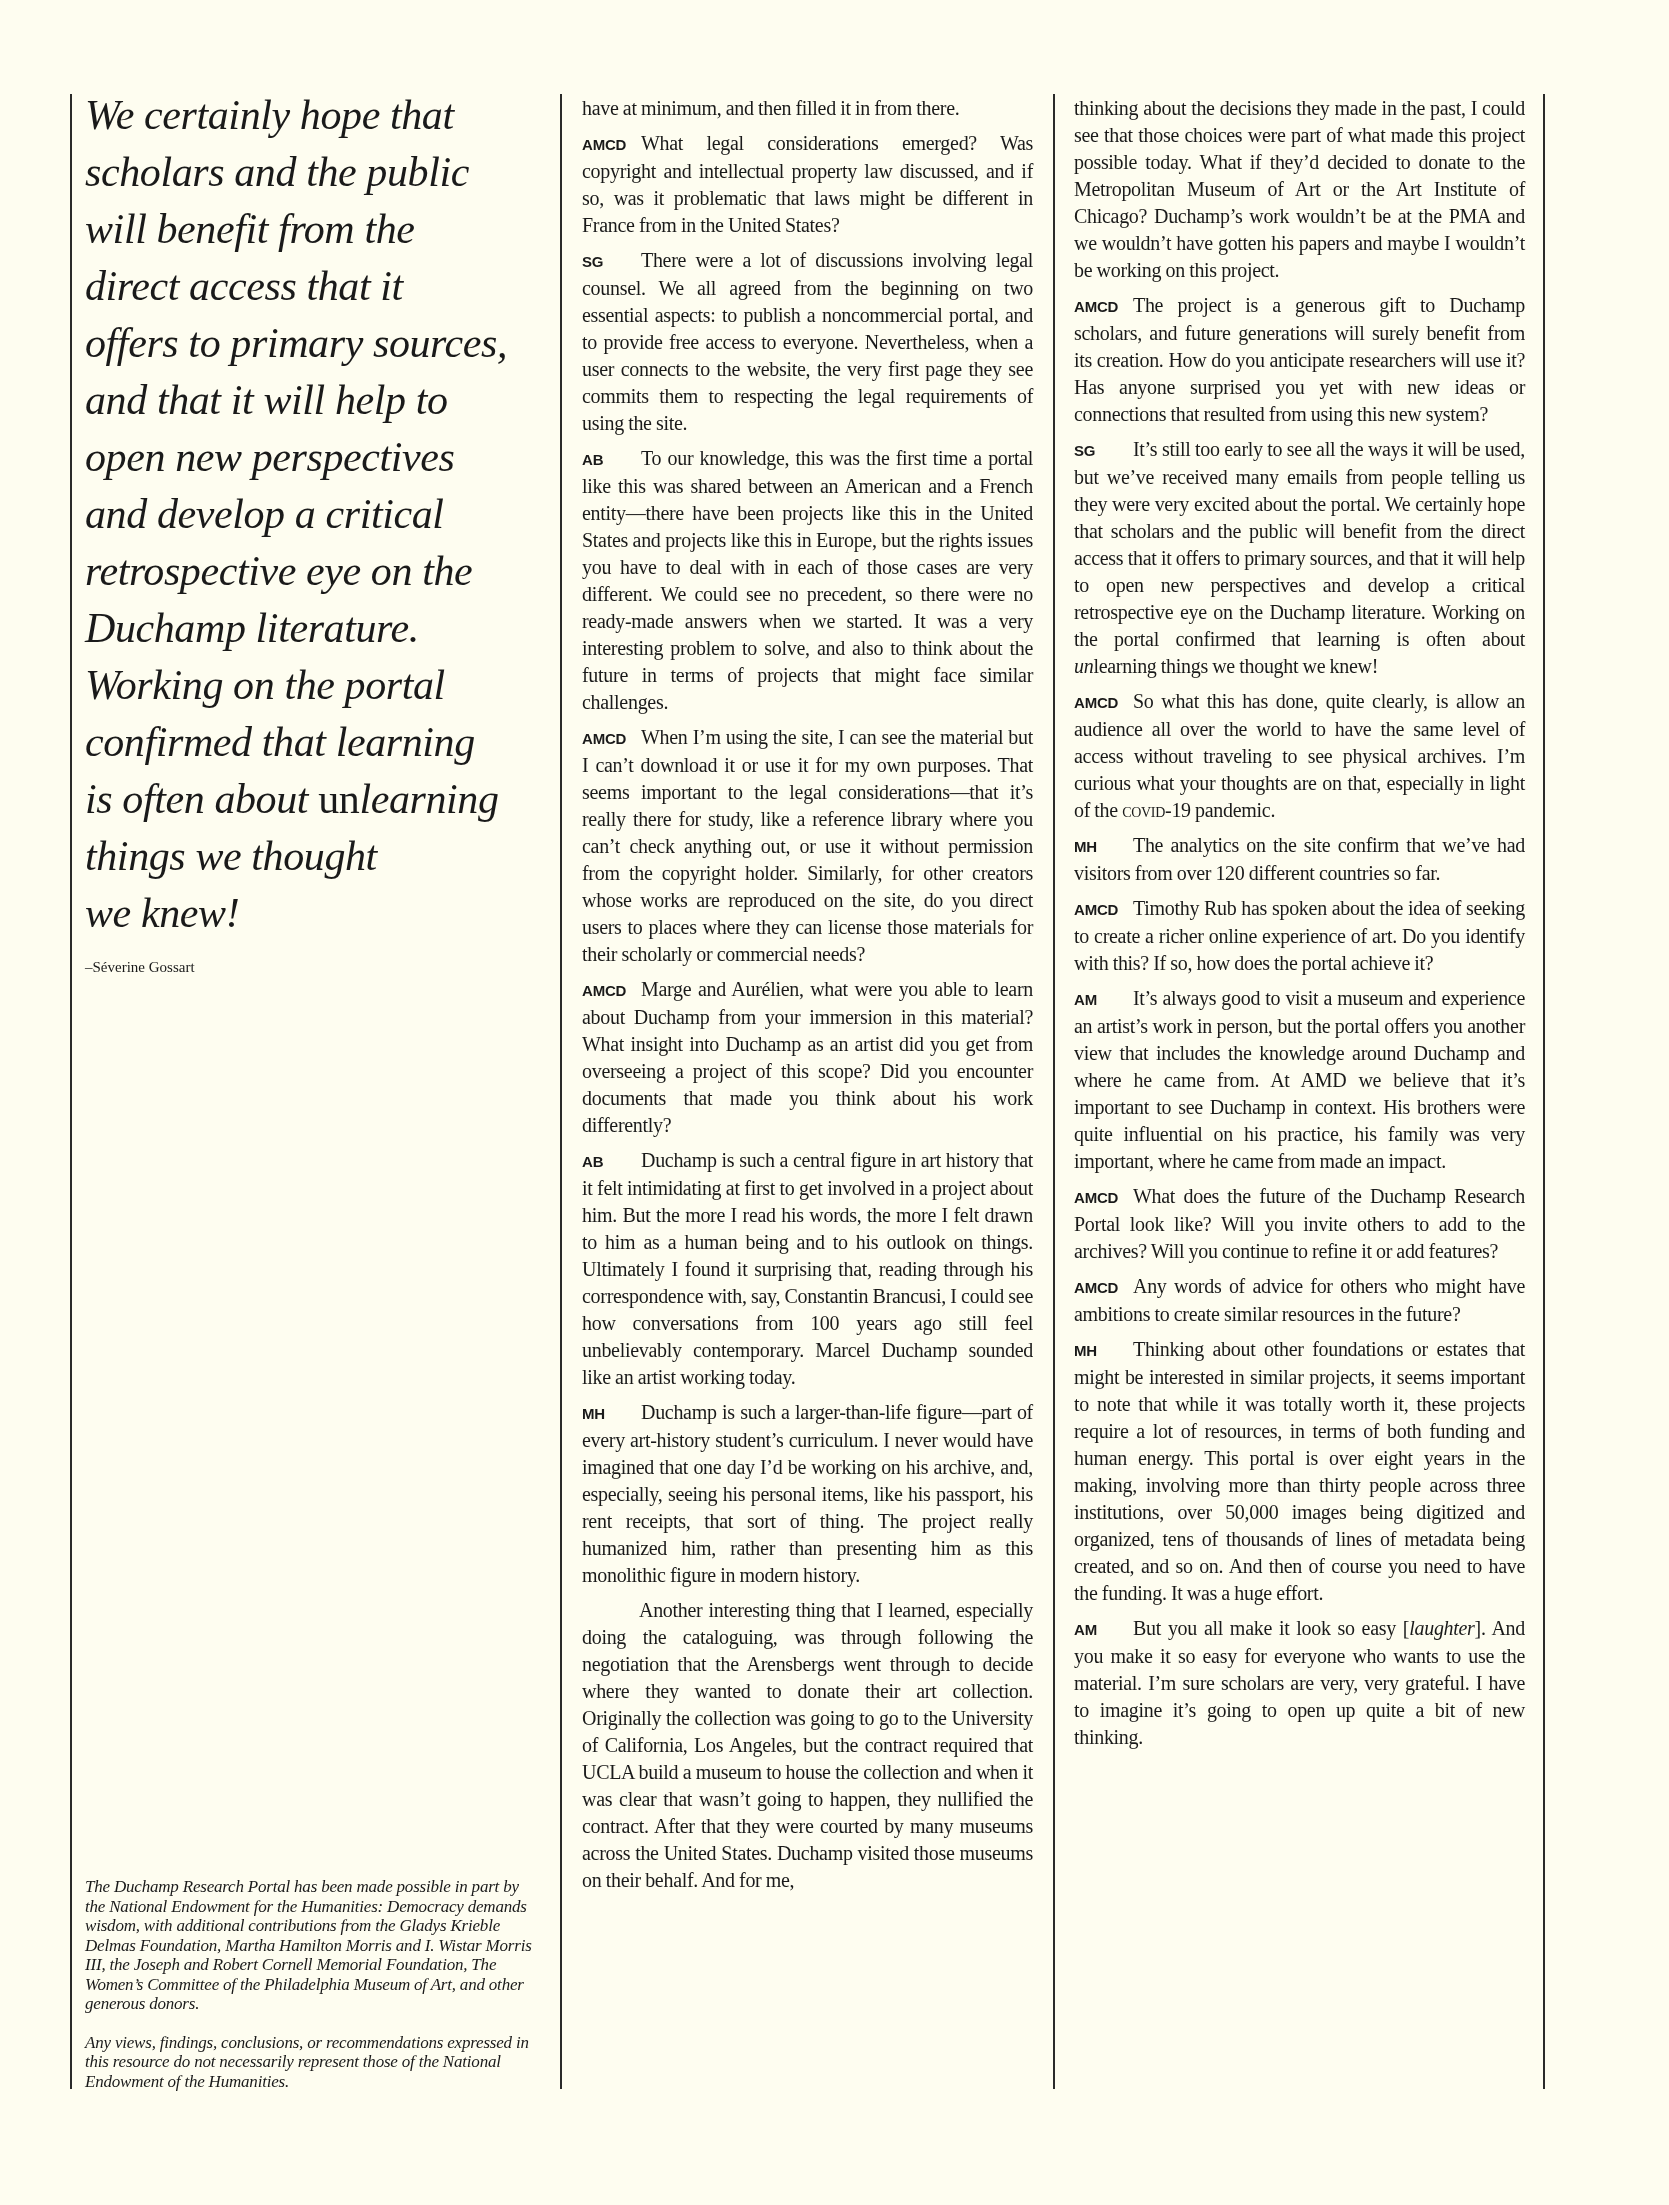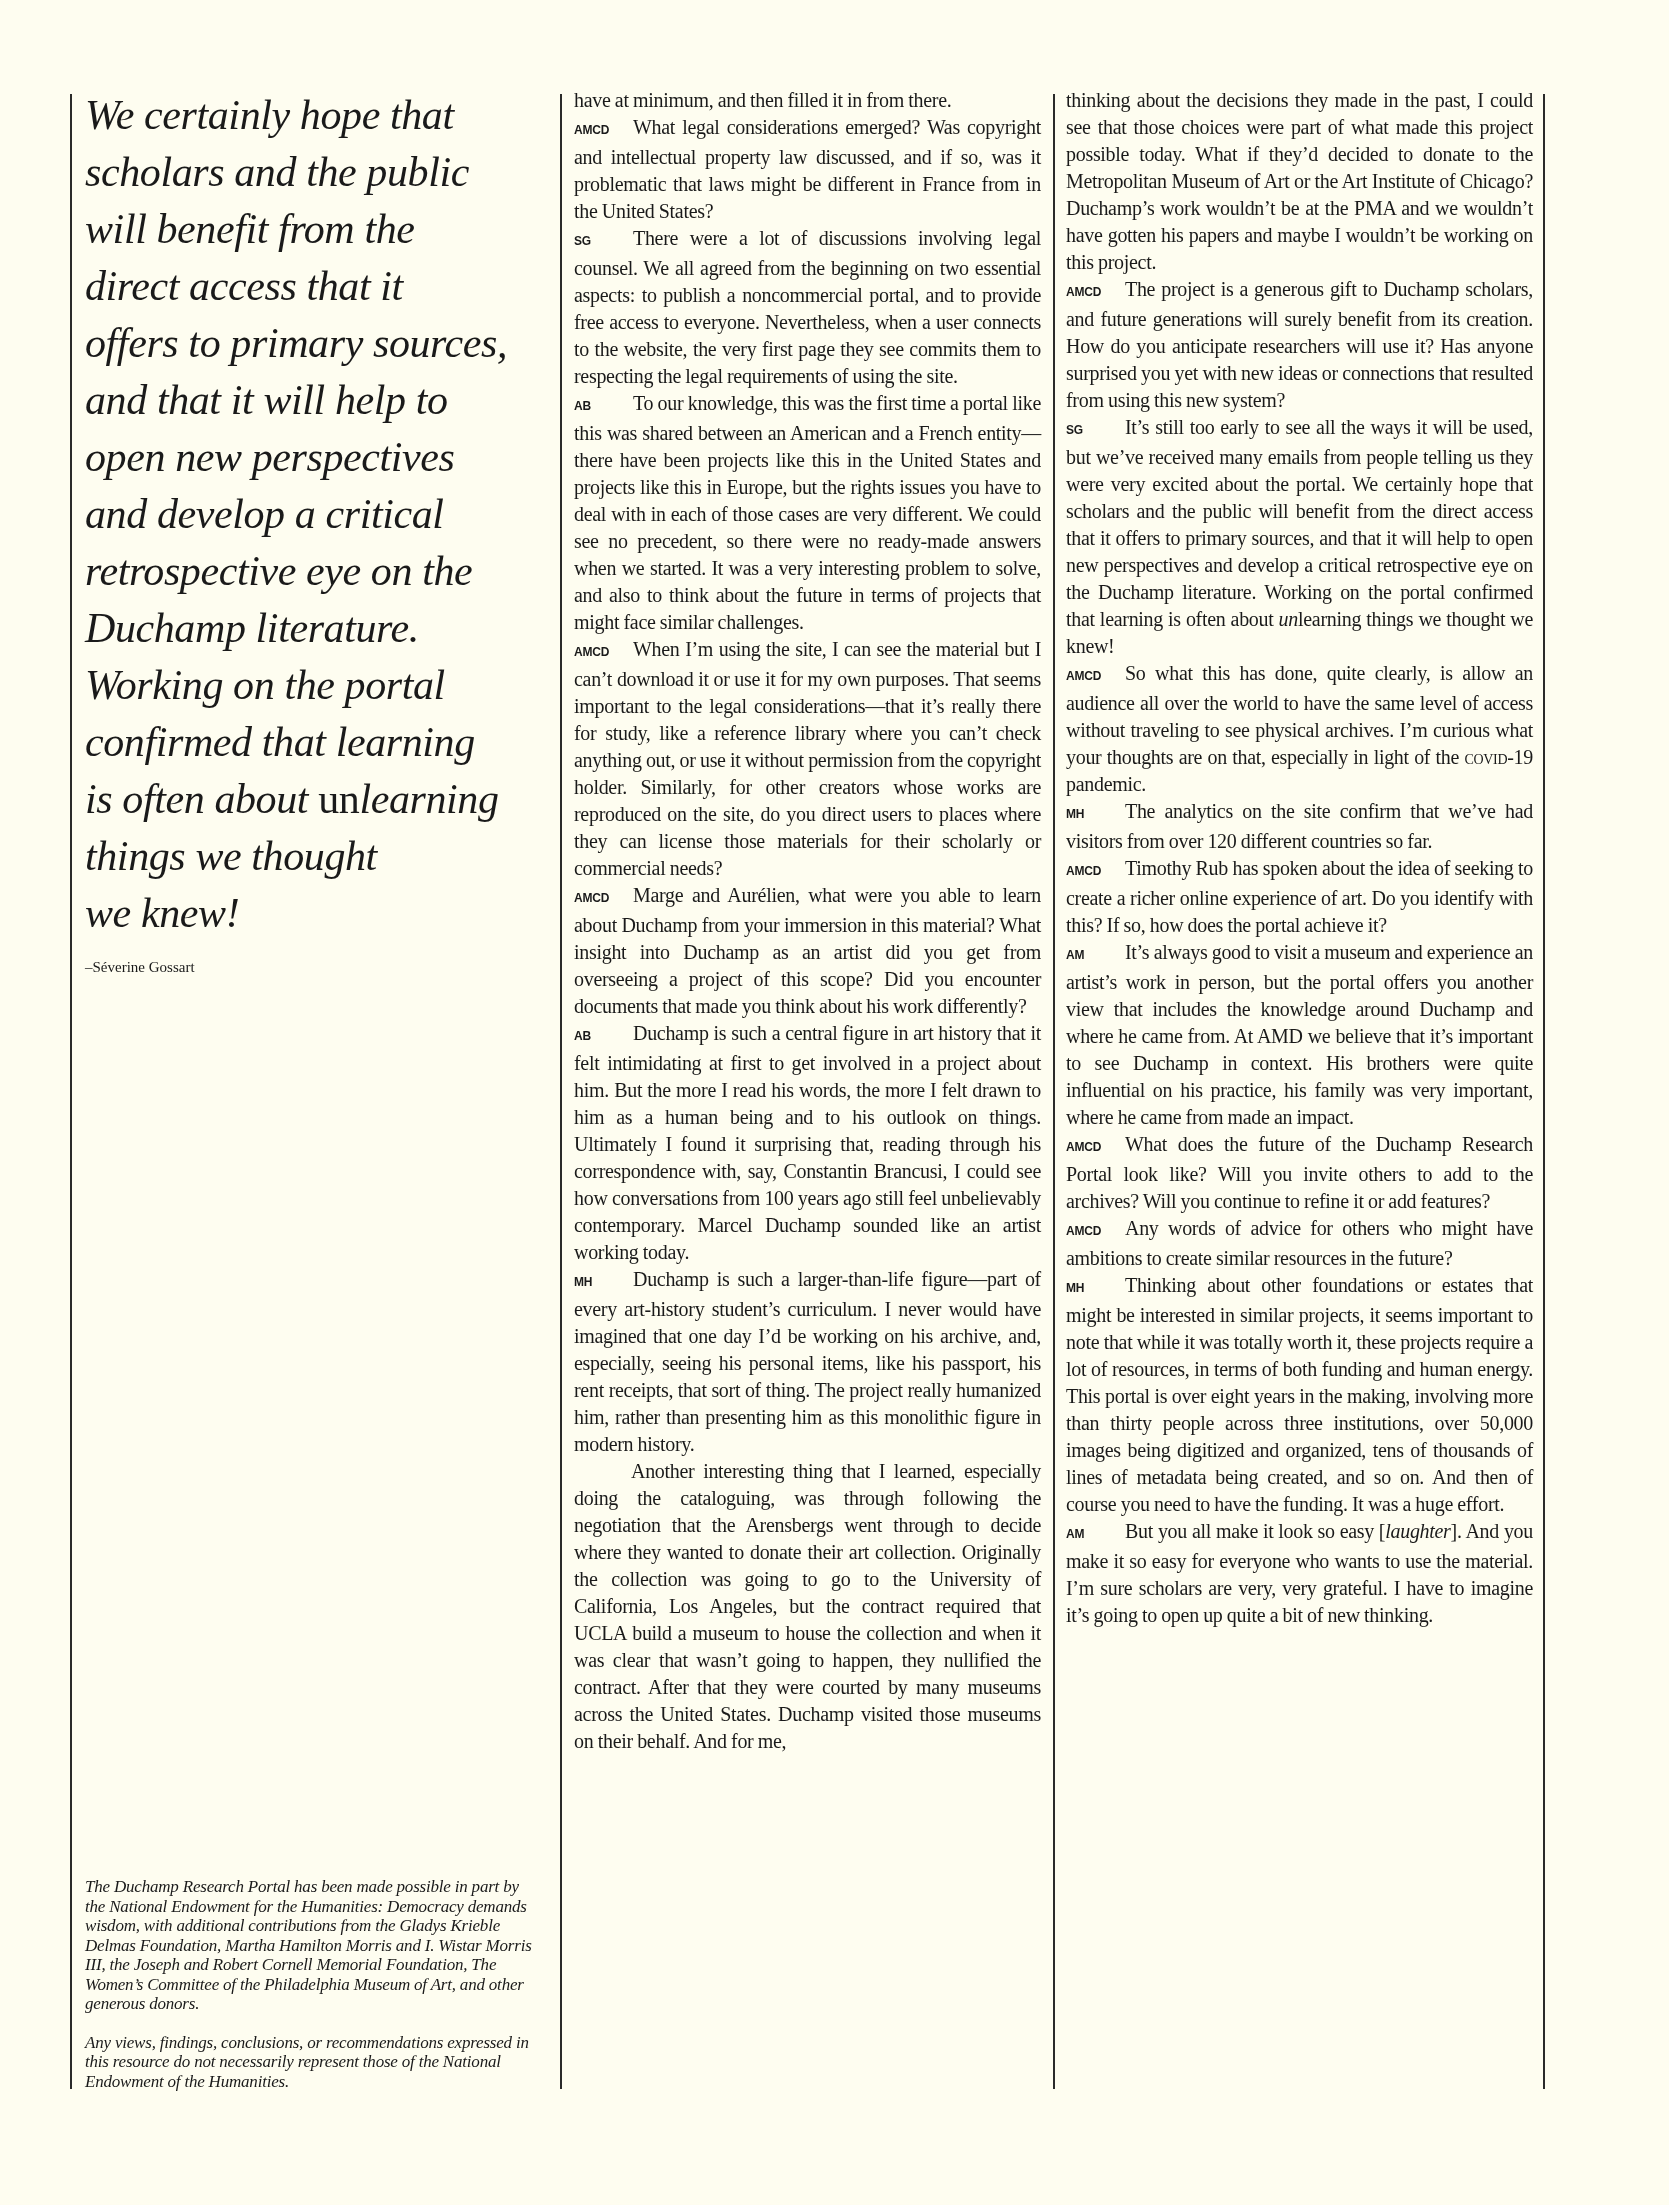--- a/index.html
+++ b/index.html
@@ -53,25 +53,25 @@
   .credits p + p { margin-top: 19px; }
 
   .body {
     font-size: 20px;
     line-height: 27px;
     text-align: justify;
     hyphens: auto;
     letter-spacing: -0.3px;
     word-spacing: -0.4px;
   }
-  .turn { margin: 0; }
+  .turn { margin: 8px; }
   .speaker {
     font-family: "Liberation Sans", "DejaVu Sans", sans-serif;
     font-weight: bold;
-    font-size: 12px;
+    font-size: 15px;
     letter-spacing: -0.2px;
     display: inline-block;
     min-width: 59px;
   }
   .indent { text-indent: 57px; }
   .smallcaps { font-variant: small-caps; }
 </style>
 </head>
 <body>
 

